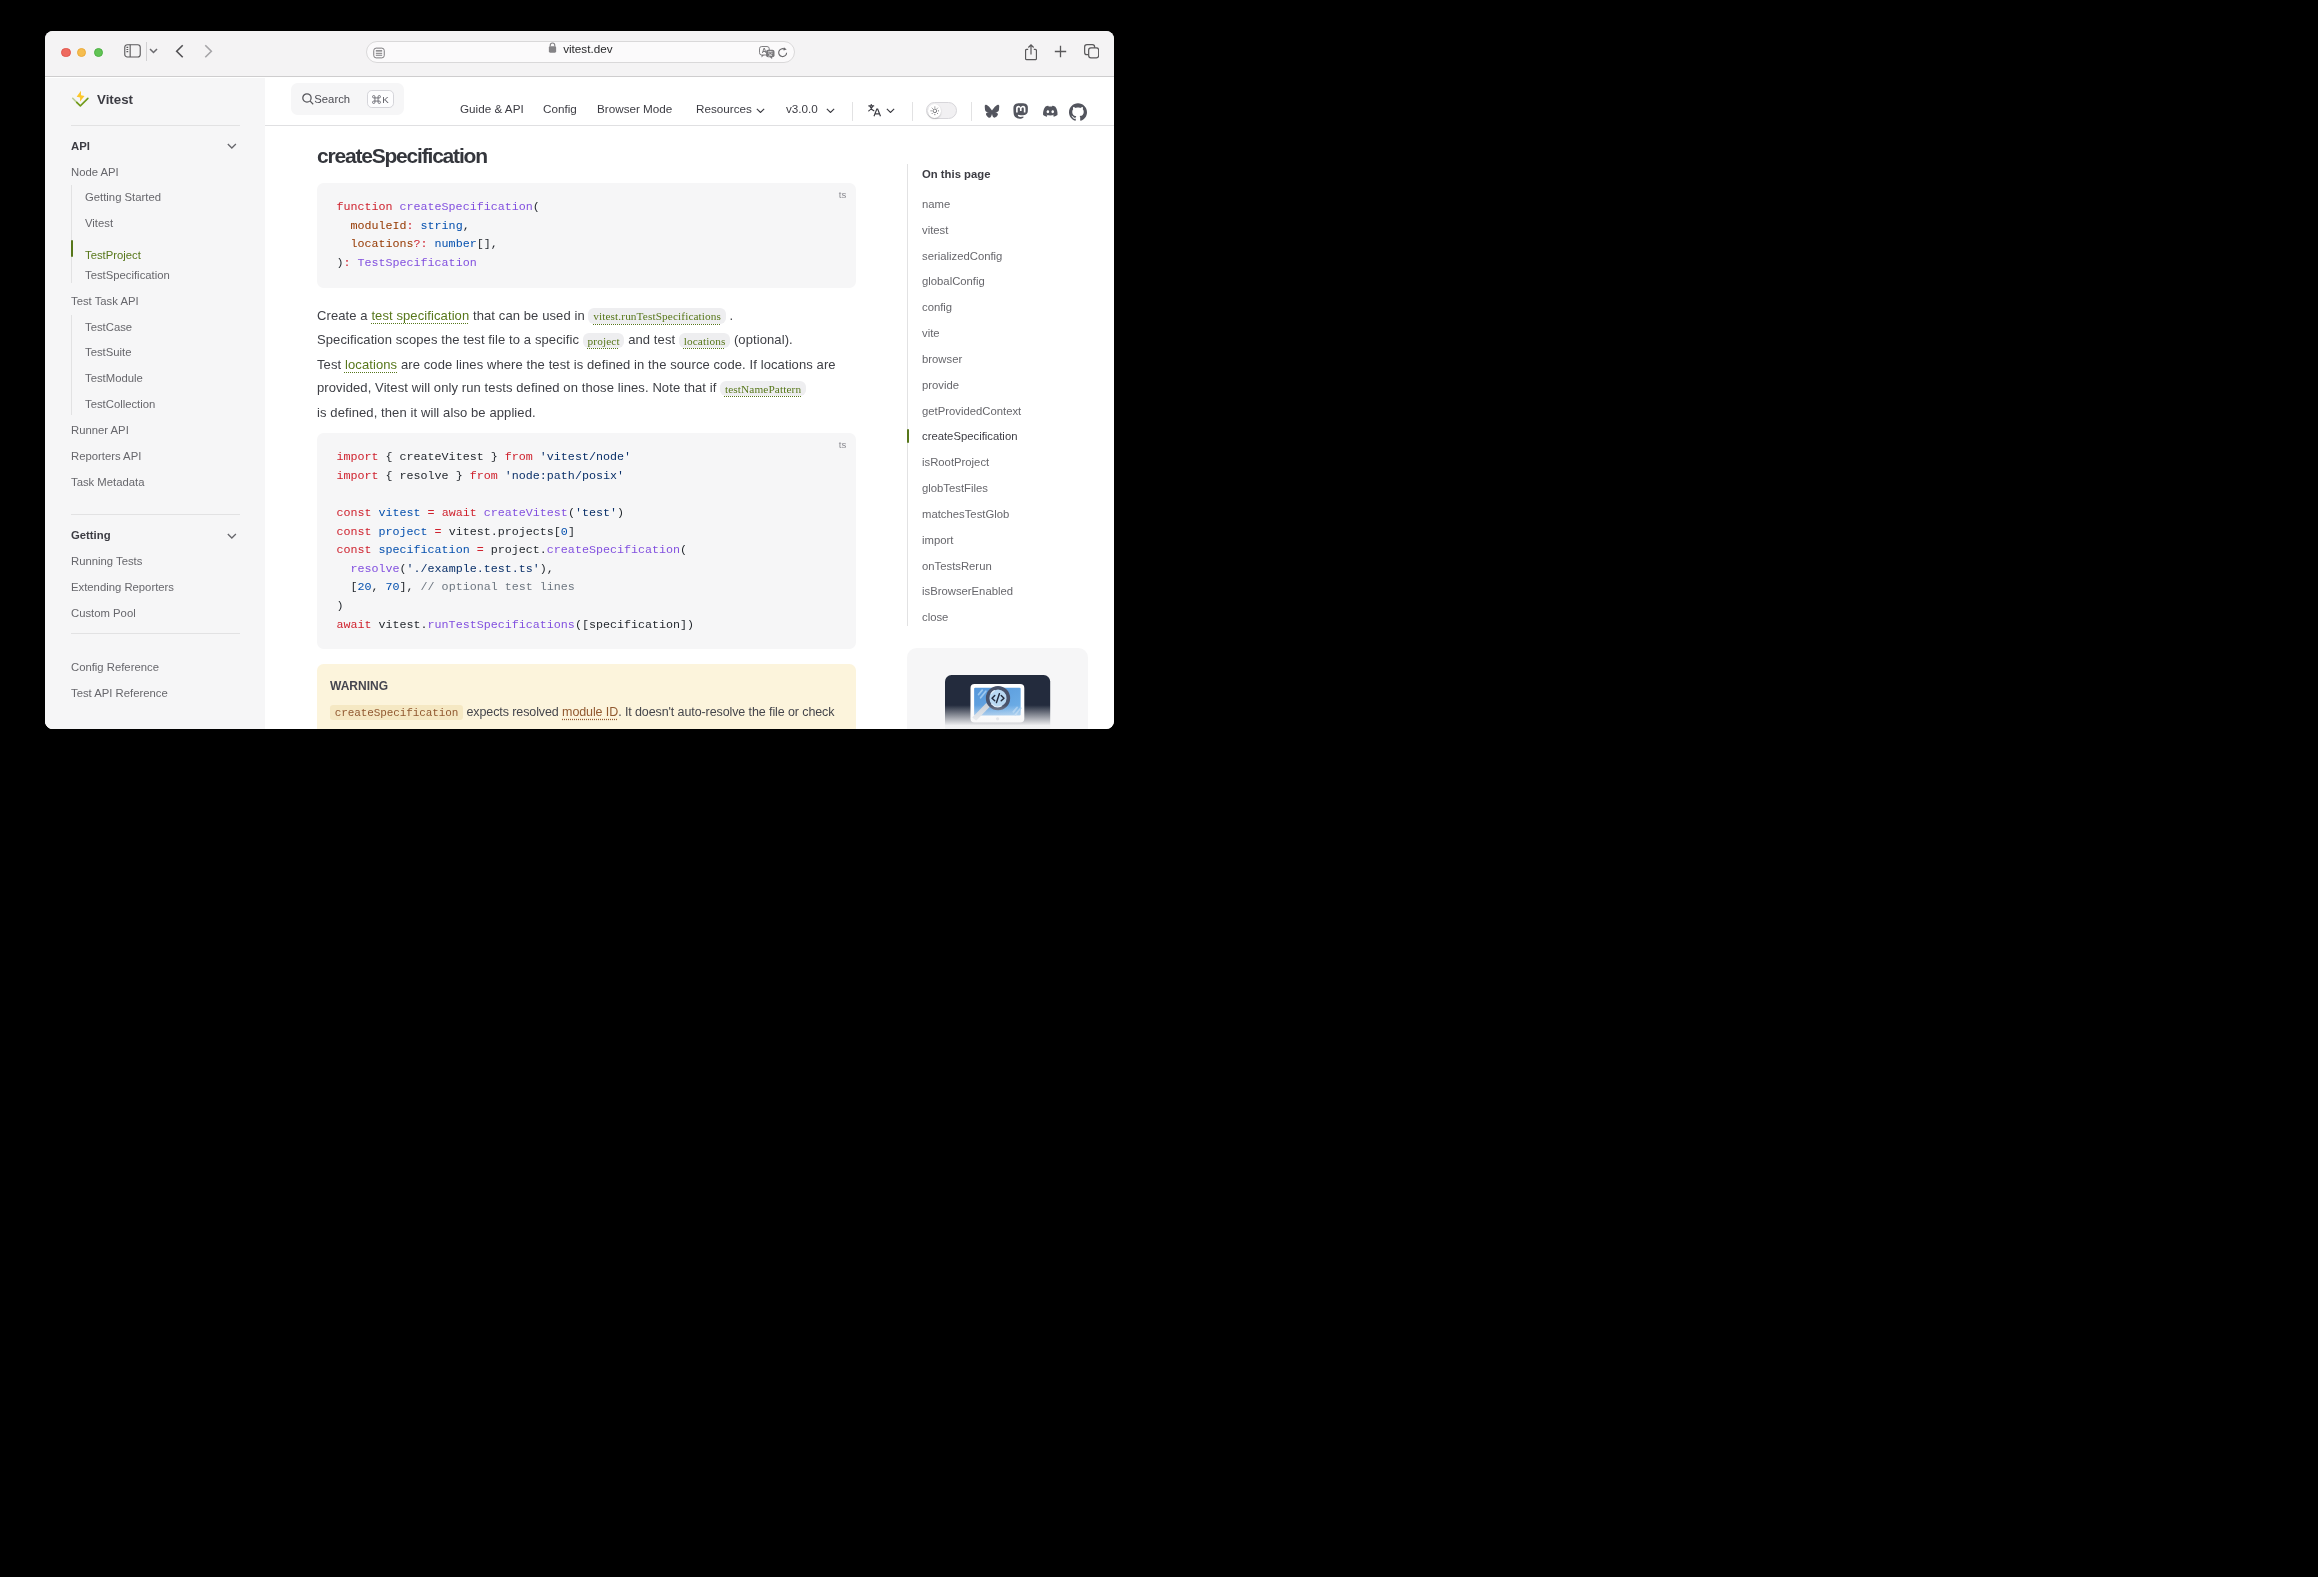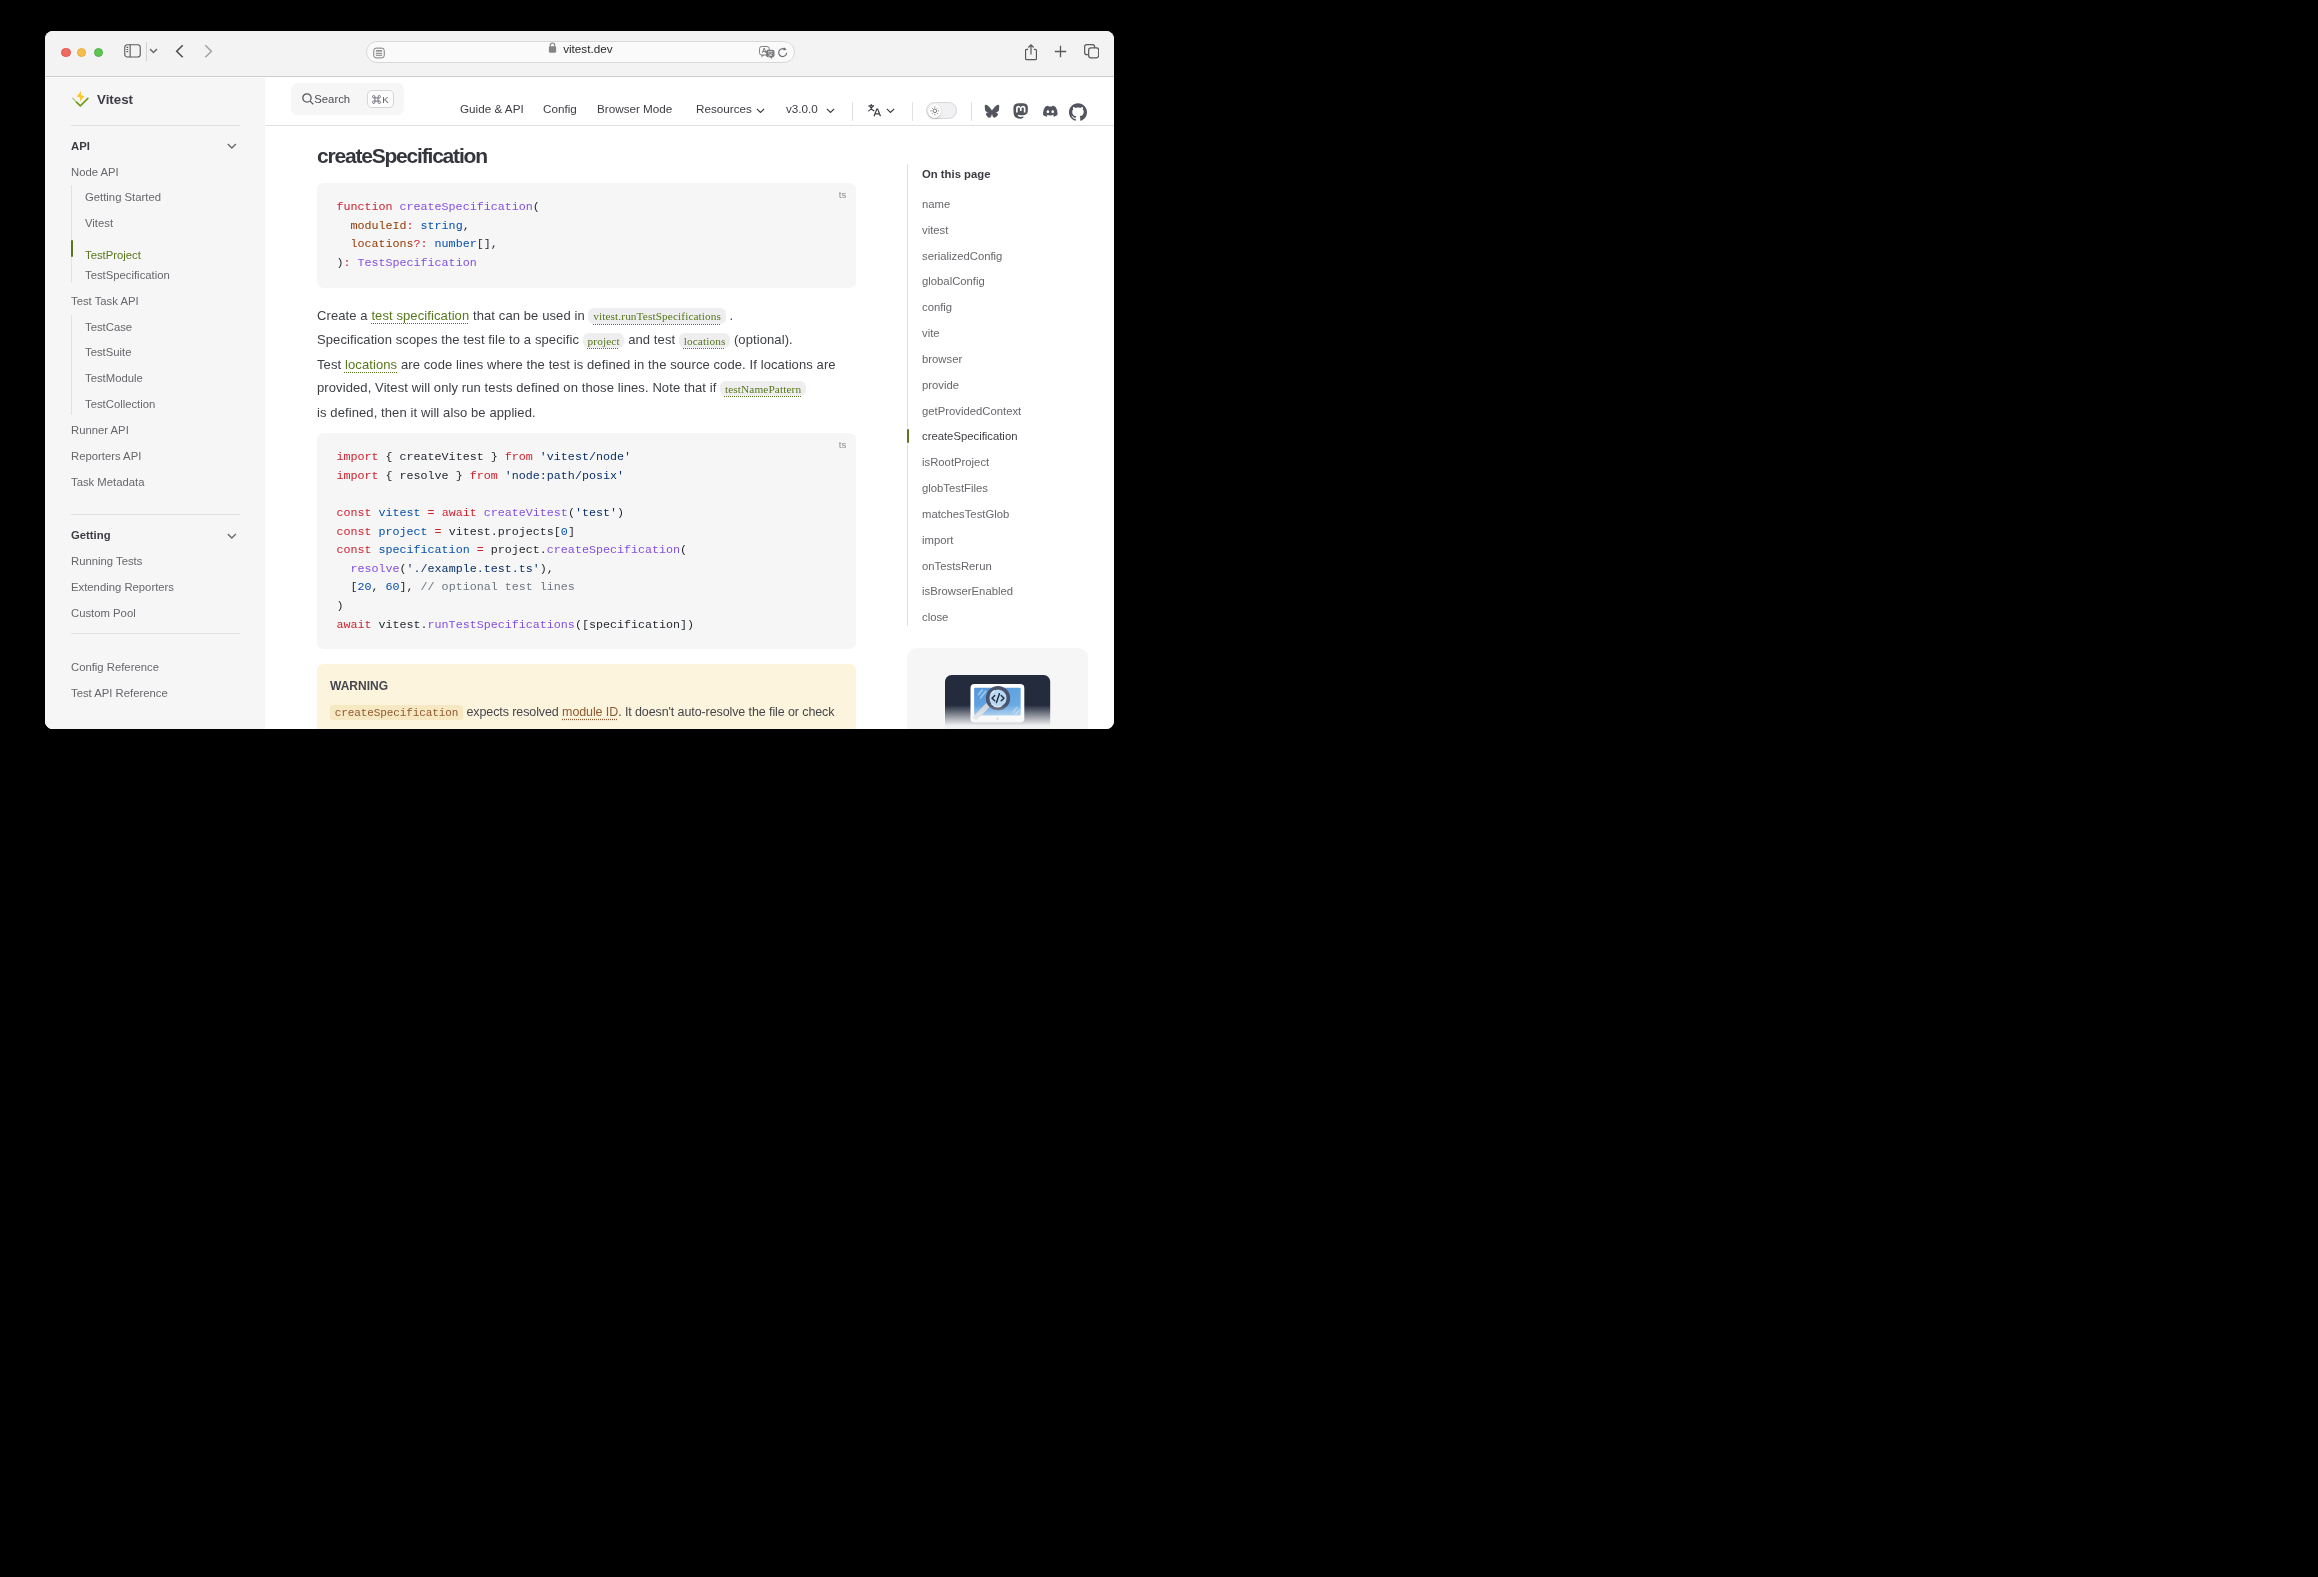--- a/index.html
+++ b/index.html
@@ -238,21 +238,21 @@
 is defined, then it will also be applied.</div>
       <div class="cblk" style="top:355px;height:216px">
         <span class="lang">ts</span>
         <pre><span class="k">import</span> { createVitest } <span class="k">from</span> <span class="s">'vitest/node'</span>
 <span class="k">import</span> { resolve } <span class="k">from</span> <span class="s">'node:path/posix'</span>
 
 <span class="k">const</span> <span class="c">vitest</span> <span class="k">=</span> <span class="k">await</span> <span class="fn">createVitest</span>(<span class="s">'test'</span>)
 <span class="k">const</span> <span class="c">project</span> <span class="k">=</span> vitest.projects[<span class="c">0</span>]
 <span class="k">const</span> <span class="c">specification</span> <span class="k">=</span> project.<span class="fn">createSpecification</span>(
   <span class="fn">resolve</span>(<span class="s">'./example.test.ts'</span>),
-  [<span class="c">20</span>, <span class="c">60</span>], <span class="cm">// optional test lines</span>
+  [<span class="c">20</span>, <span class="c">70</span>], <span class="cm">// optional test lines</span>
 )
 <span class="k">await</span> vitest.<span class="fn">runTestSpecifications</span>([specification])</pre>
       </div>
       <div class="warn" style="top:586px;height:121px">
         <div class="wt">WARNING</div>
         <div class="wp"><code>createSpecification</code> expects resolved <a>module ID</a>. It doesn't auto-resolve the file or check<br>that it exists on the file system.</div>
       </div>
     </div>
 
     <div class="aside">

